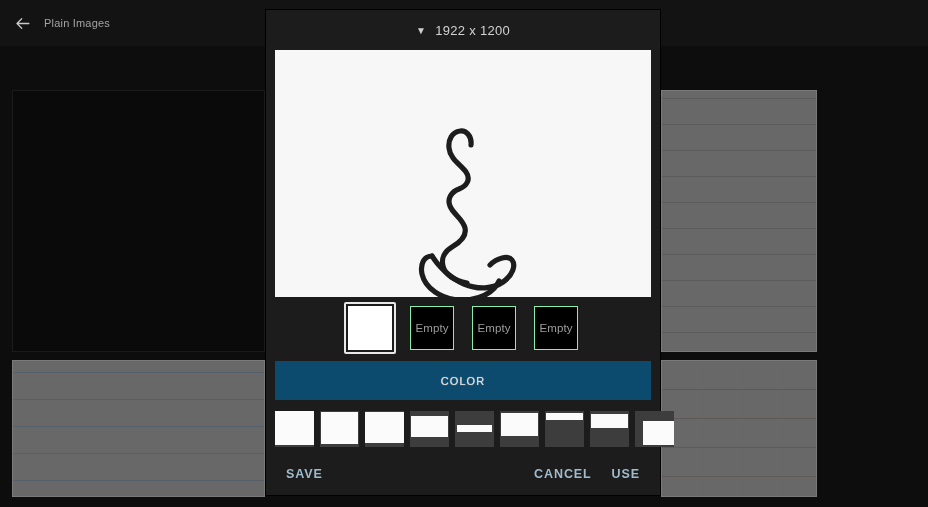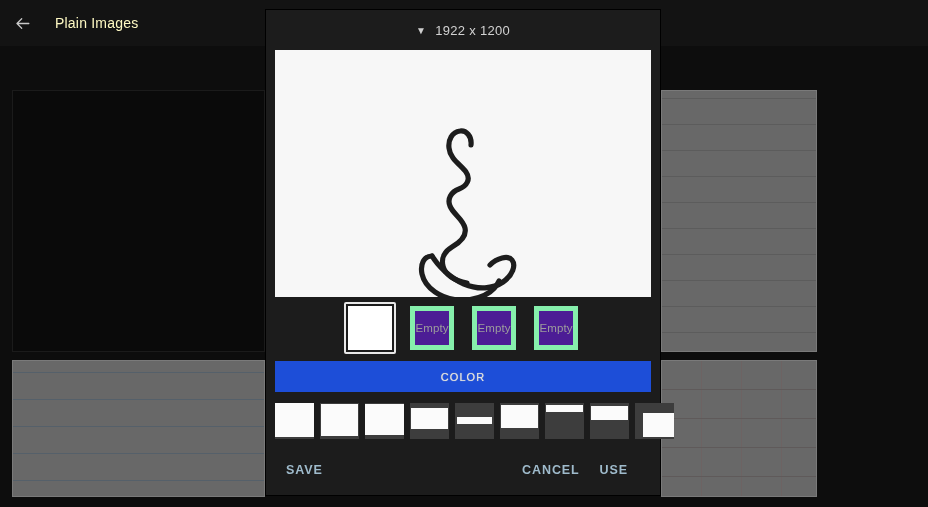--- a/index.html
+++ b/index.html
@@ -36,24 +36,23 @@
     width: 44px;
     height: 46px;
     display: flex;
     align-items: center;
     justify-content: center;
     color: #c9c9c9;
     font-size: 20px;
     line-height: 1;
   }
   #top-bar-title {
-    color: #fef9c3;
-    font-size: 14px;
+    color: #a3a3a3;
+    font-size: 11px;
     letter-spacing: .2px;
-    margin-left: 11px;
   }
 
   
   .gallery-card {
     position: absolute;
     box-sizing: border-box;
     overflow: hidden;
   }
   .card-dark {
     background: #0a0a0a;
@@ -142,22 +141,22 @@
     min-height: 62px;
     display: flex;
     align-items: center;
     justify-content: center;
     gap: 10px;
   }
   .thumb {
     width: 44px;
     height: 44px;
     box-sizing: border-box;
-    border: 5px solid #86efac;
-    background: #4c1d95;
+    border: 1px solid #86efac;
+    background: #000000;
     display: flex;
     align-items: center;
     justify-content: center;
     color: #9d9d9d;
     font-size: 11.5px;
     letter-spacing: .1px;
   }
   .thumb.filled {
     background: #ffffff;
     border: 1px solid #ffffff;
@@ -171,23 +170,23 @@
   }
   .thumb-wrap.selected {
     border: 2px solid #e8e8e8;
     border-radius: 2px;
     padding: 2px;
   }
 
   
   #color-button {
     margin: 2px 9px 0 9px;
-    height: 31px;
+    height: 39px;
     min-height: 31px;
-    background: #1d4ed8;
+    background: #0c4a6e;
     display: flex;
     align-items: center;
     justify-content: center;
     color: #e2e2e2;
     font-size: 11px;
     letter-spacing: 1.1px;
     text-shadow: 0 0 1px #c2c2c2;
   }
 
   
@@ -212,21 +211,21 @@
     position: absolute;
     background: #fbfbfb;
     display: block;
   }
 
   
   #dialog-actions {
     flex: 1;
     display: flex;
     align-items: center;
-    padding: 0 28px 6px 16px;
+    padding: 0 16px 6px 16px;
   }
   .action-btn {
     color: #9fbbcc;
     font-size: 12.5px;
     letter-spacing: .9px;
     font-weight: bold;
     background: none;
     border: none;
     padding: 6px 4px;
     font-family: "Liberation Sans", sans-serif;

